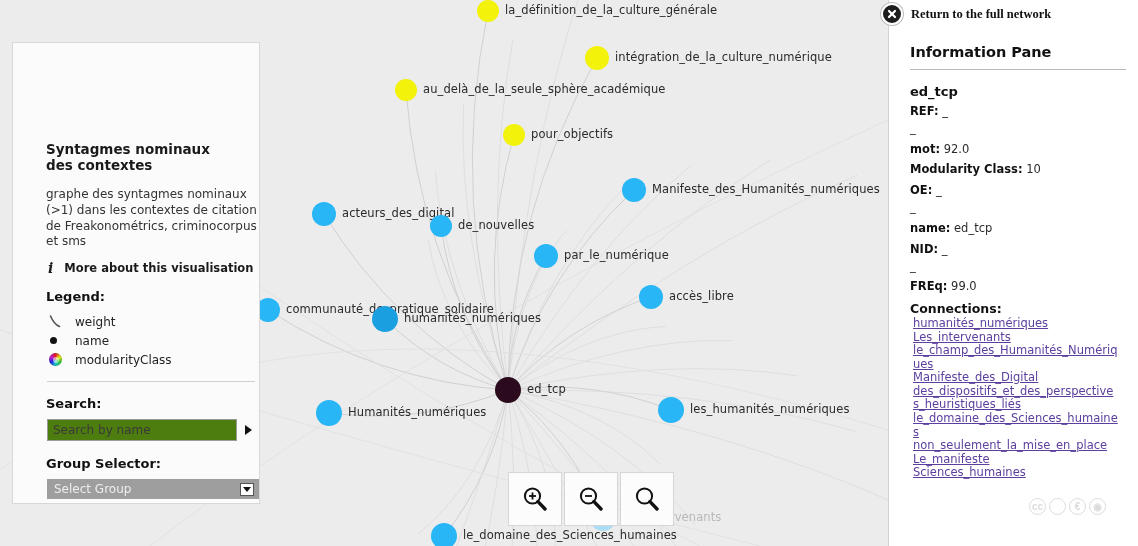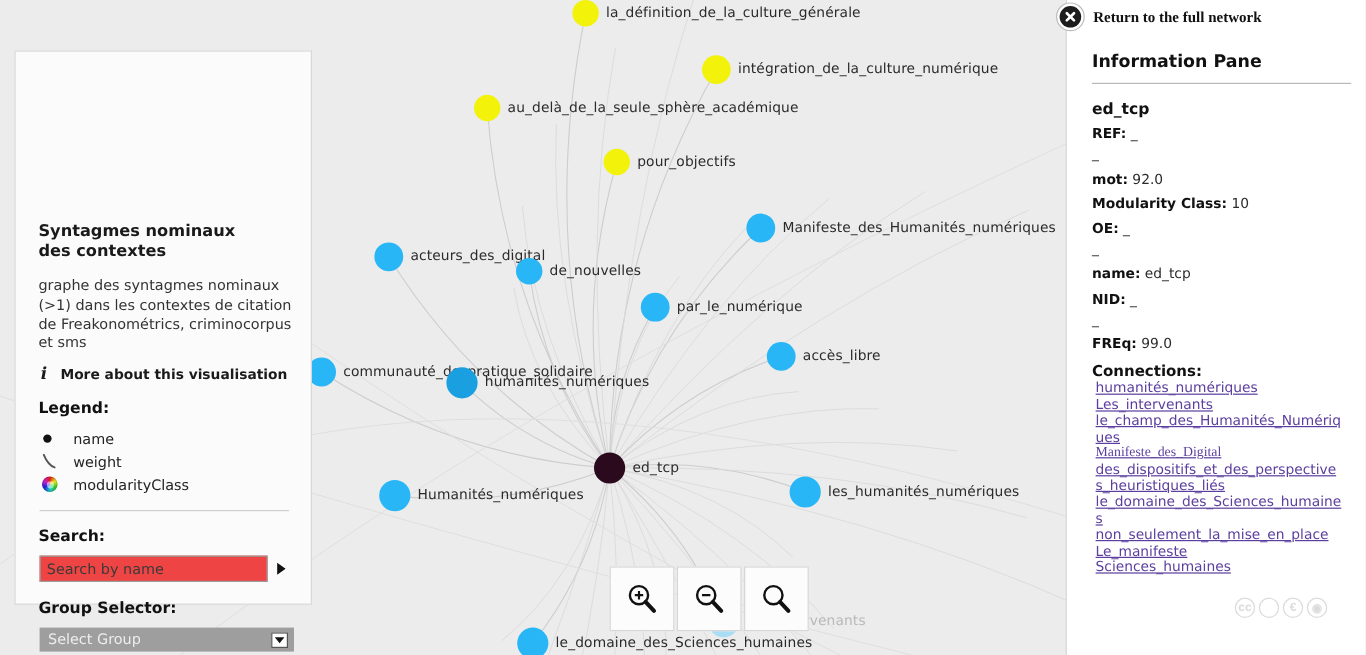--- a/index.html
+++ b/index.html
@@ -51,24 +51,23 @@
     left: 12px;
     top: 42px;
     width: 248px;
     height: 462px;
     background: #fbfbfb;
     border: 1px solid #d8d8d8;
     box-sizing: border-box;
   }
   #left-panel-inner {
     position: absolute;
-    left: 19px;
+    left: 33px;
     top: 98px;
     width: 212px;
-    margin-top: 44px;
   }
   .panel-title {
     font-size: 13.5px;
     font-weight: bold;
     color: #1a1a1a;
     line-height: 1.22;
     margin: 0 0 13px 0;
     max-width: 195px;
   }
   .panel-desc {
@@ -146,21 +145,21 @@
   .search-row {
     display: flex;
     align-items: center;
     margin: 0 0 15px 1px;
   }
   #search-input {
     width: 190px;
     height: 22px;
     box-sizing: border-box;
     border: 1px solid #9a9a9a;
-    background: #ef4444;
+    background: #4d7c0f;
     font-size: 12px;
     color: #222;
     padding: 0 5px;
     font-family: inherit;
     outline: none;
   }
   #search-input::placeholder { color: #3a3a3a; opacity: 1; }
   .search-arrow {
     margin-left: 8px;
     width: 0; height: 0;
@@ -465,31 +464,31 @@
 
       <div class="more-row">
         <span class="info-i">i</span>
         <span class="more-text">More about this visualisation</span>
       </div>
 
       <div class="section-head">Legend:</div>
       <div class="legend-list">
         <div class="legend-row">
           <span class="legend-ico">
-              <span class="dot-ico"></span>
-            </span>
-          <span class="legend-text">name</span>
-        </div>
-        <div class="legend-row">
-          <span class="legend-ico">
             <svg width="15" height="13" viewBox="0 0 15 13">
               <path d="M1.5 1 C4 7, 6.5 10, 10.5 11.5" fill="none" stroke="#555" stroke-width="1.6" stroke-linecap="round"></path>
             </svg>
           </span>
           <span class="legend-text">weight</span>
+        </div>
+        <div class="legend-row">
+          <span class="legend-ico">
+              <span class="dot-ico"></span>
+            </span>
+          <span class="legend-text">name</span>
         </div>
         <div class="legend-row">
           <span class="legend-ico">
               <span class="wheel-ico"></span>
             </span>
           <span class="legend-text">modularityClass</span>
         </div>
       </div>
 
       <hr class="panel-sep">
@@ -525,21 +524,21 @@
           <div class="attr"><b>name:</b> <span class="val">ed_tcp</span></div>
           <div class="attr"><b>NID:</b> <span class="val">_</span></div>
           <div class="attr-blank">_</div>
           <div class="attr"><b>FREq:</b> <span class="val">99.0</span></div>
         </div>
       <div id="connections-head">Connections:</div>
       <div id="conn-list">
           <a class="conn-link" style="color: rgb(91, 62, 158);">humanités_numériques</a>
           <a class="conn-link" style="color: rgb(91, 62, 158);">Les_intervenants</a>
           <a class="conn-link" style="color: rgb(91, 62, 158);">le_champ_des_Humanités_Numériques</a>
-          <a class="conn-link" style="color: rgb(91, 62, 158); font-family: Liberation Serif, serif;">Manifeste_des_Digital</a>
+          <a class="conn-link" style="color: rgb(91, 62, 158);">Manifeste_des_Digital</a>
           <a class="conn-link" style="color: rgb(91, 62, 158); text-decoration: underline;">des_dispositifs_et_des_perspectives_heuristiques_liés</a>
           <a class="conn-link" style="color: rgb(91, 62, 158);">le_domaine_des_Sciences_humaines</a>
           <a class="conn-link" style="color: rgb(91, 62, 158);">non_seulement_la_mise_en_place</a>
           <a class="conn-link" style="color: rgb(91, 62, 158);">Le_manifeste</a>
           <a class="conn-link" style="color: rgb(91, 62, 158);">Sciences_humaines</a>
         </div>
     </div>
 
     <div id="pane-scrollbar"></div>
 

